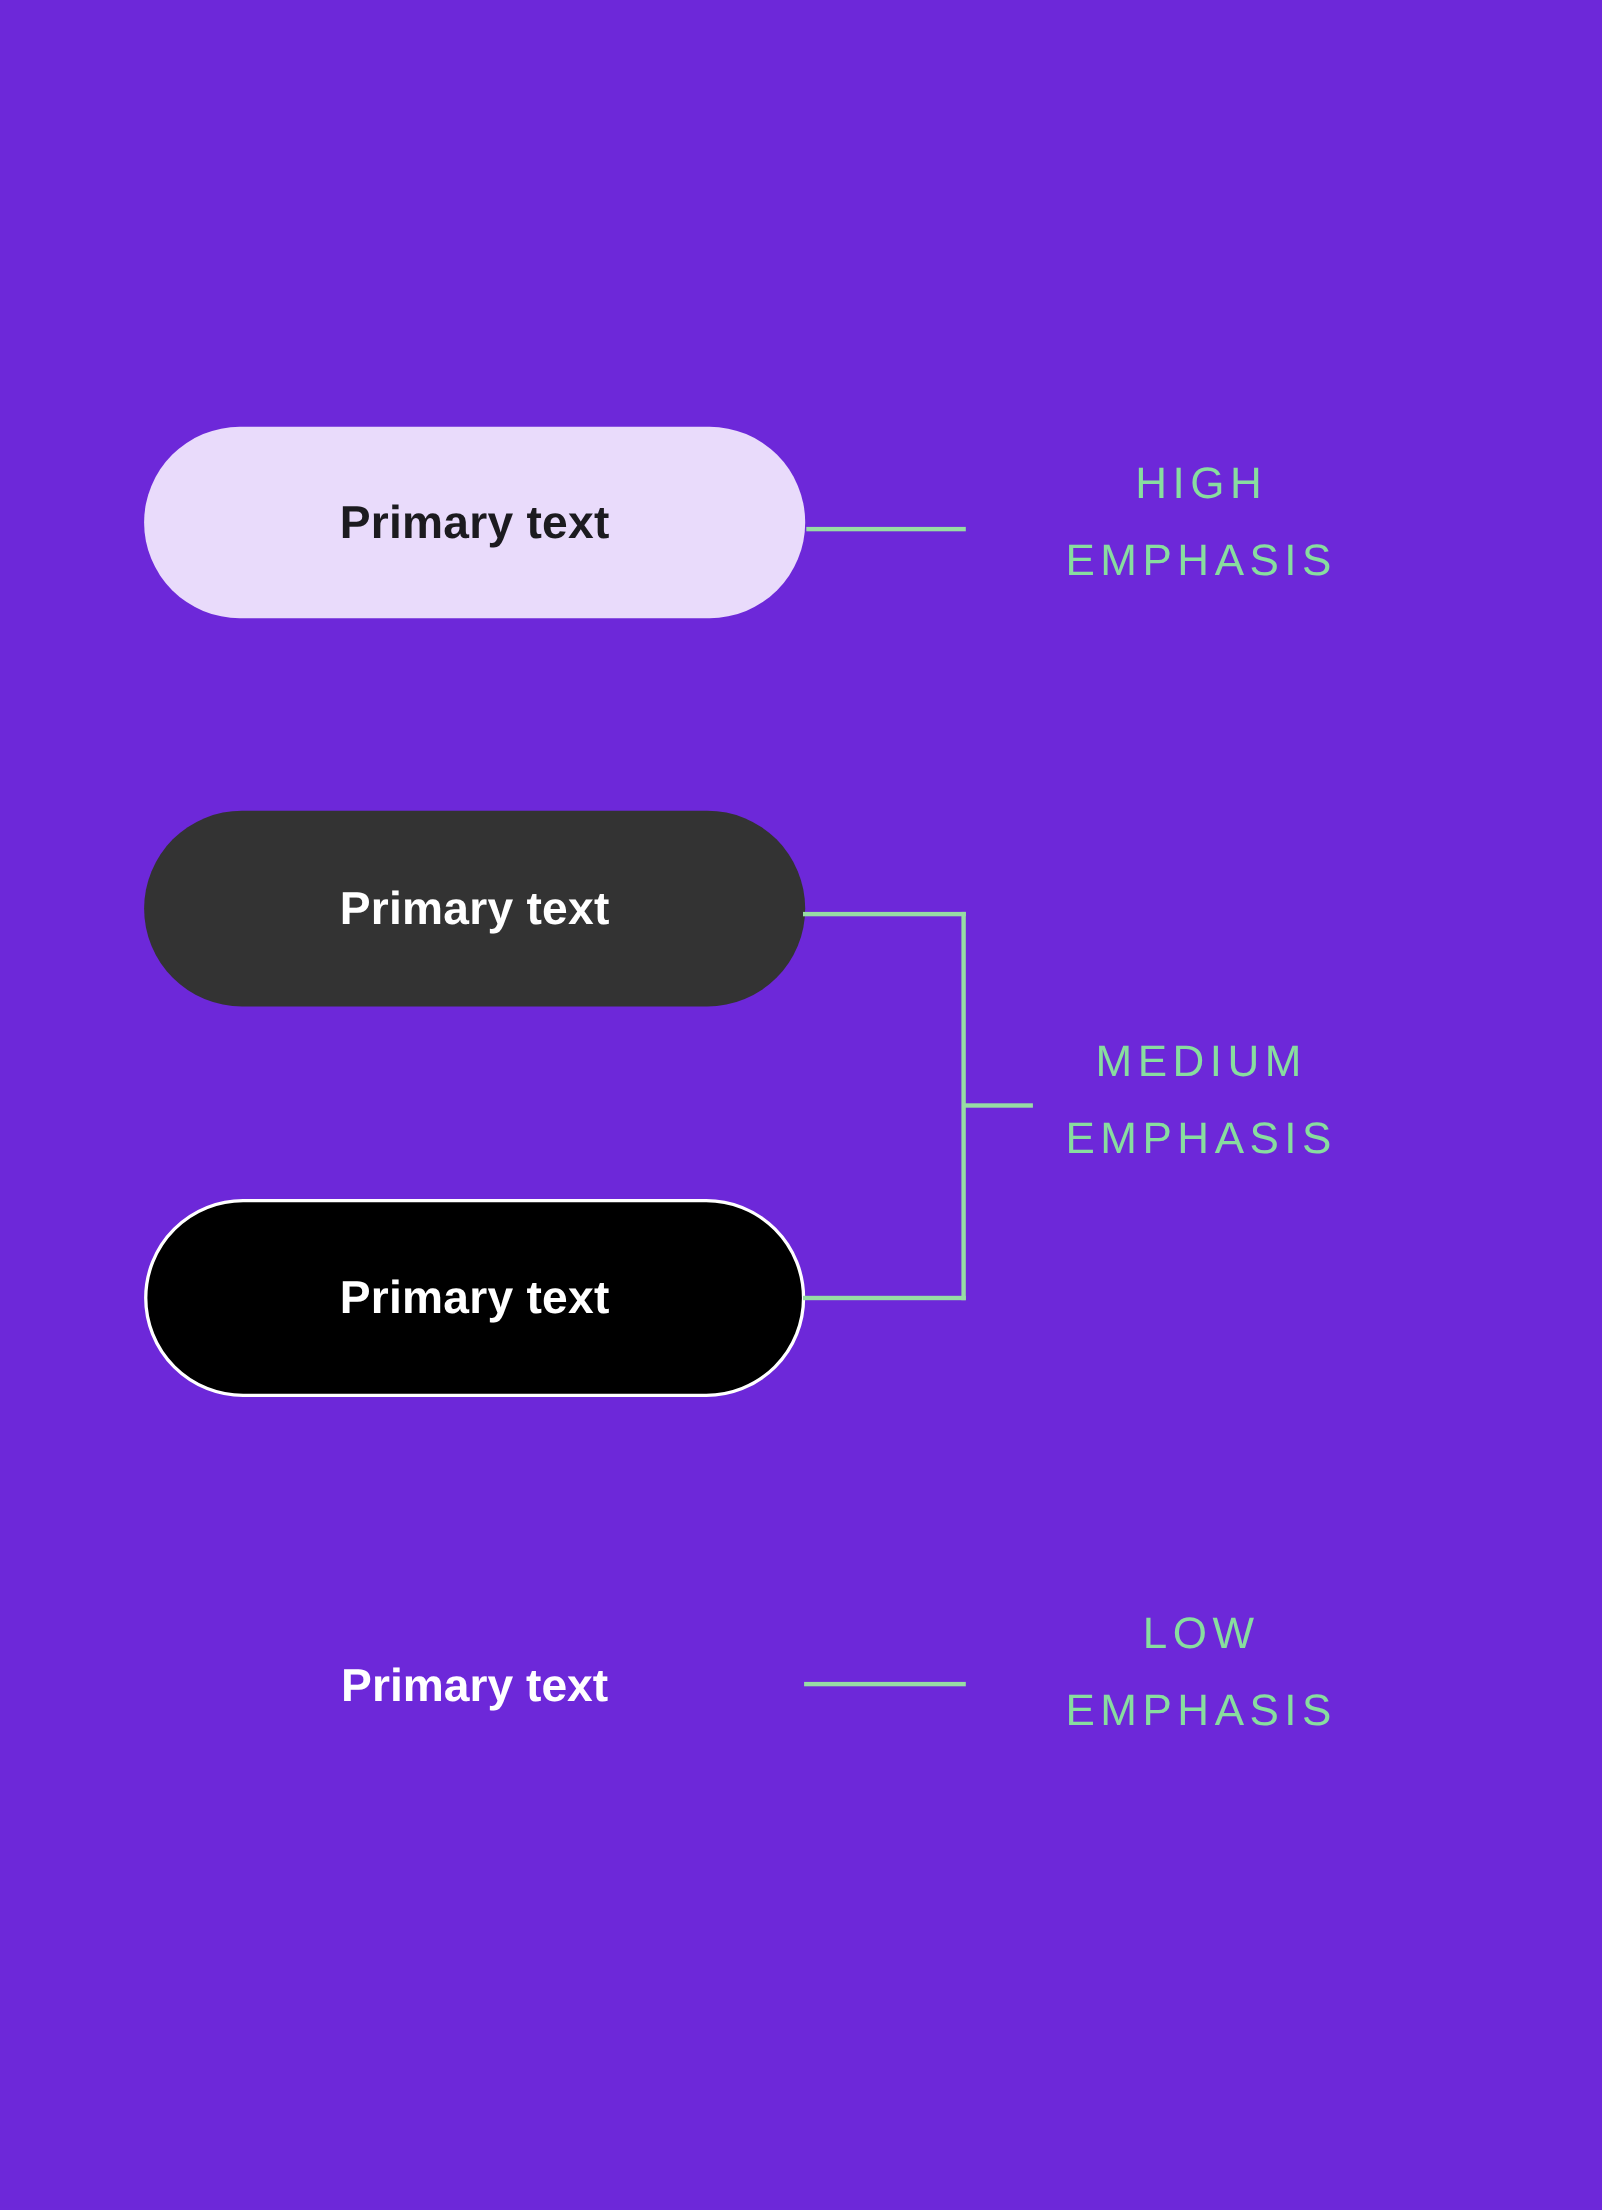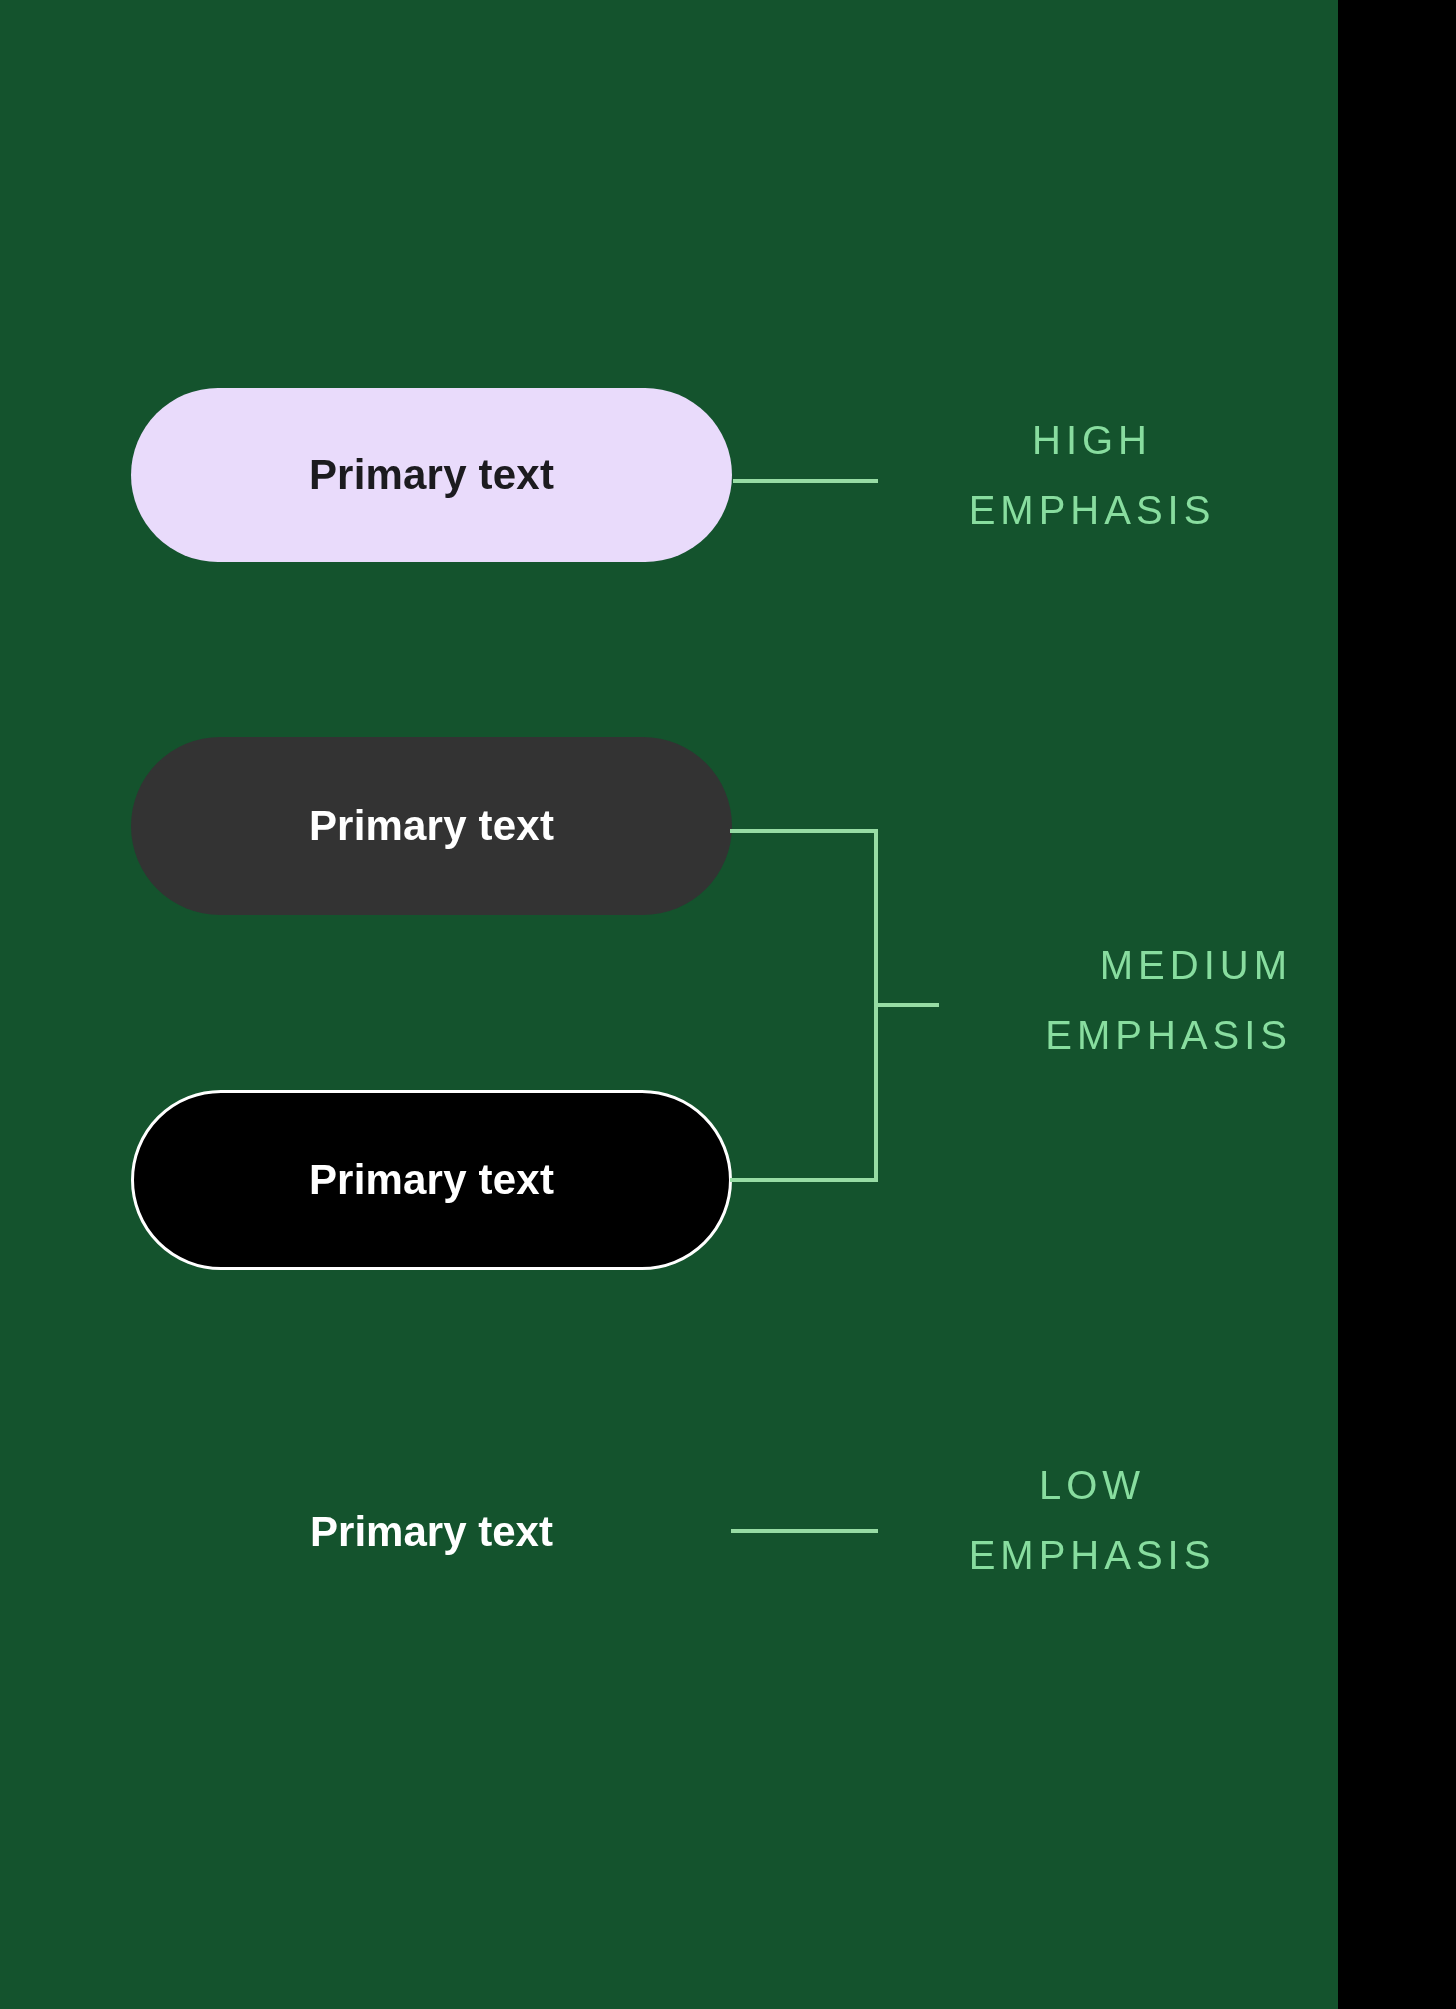--- a/index.html
+++ b/index.html
@@ -8,23 +8,23 @@
     background: #000000;
   }
   body {
     width: 1456px;
     height: 2009px;
     overflow: hidden;
     font-family: "Liberation Sans", sans-serif;
   }
   .stage {
     position: relative;
-    width: 1338px;
+    width: 1456px;
     height: 2009px;
-    background: #14532d;
+    background: #6d28d9;
   }
 
   
   .btn {
     position: absolute;
     left: 131px;
     width: 601px;
     box-sizing: border-box;
     display: flex;
     align-items: center;
@@ -130,24 +130,23 @@
     user-select: none;
   }
 
   .label-high {
     left: 852px;
     top: 405px;
     width: 480px;
   }
 
   .label-medium {
-    left: 812px;
+    left: 852px;
     top: 930px;
     width: 480px;
-    text-align: right;
   }
 
   .label-low {
     left: 852px;
     top: 1450px;
     width: 480px;
   }
 </style>
 </head>
 <body>

